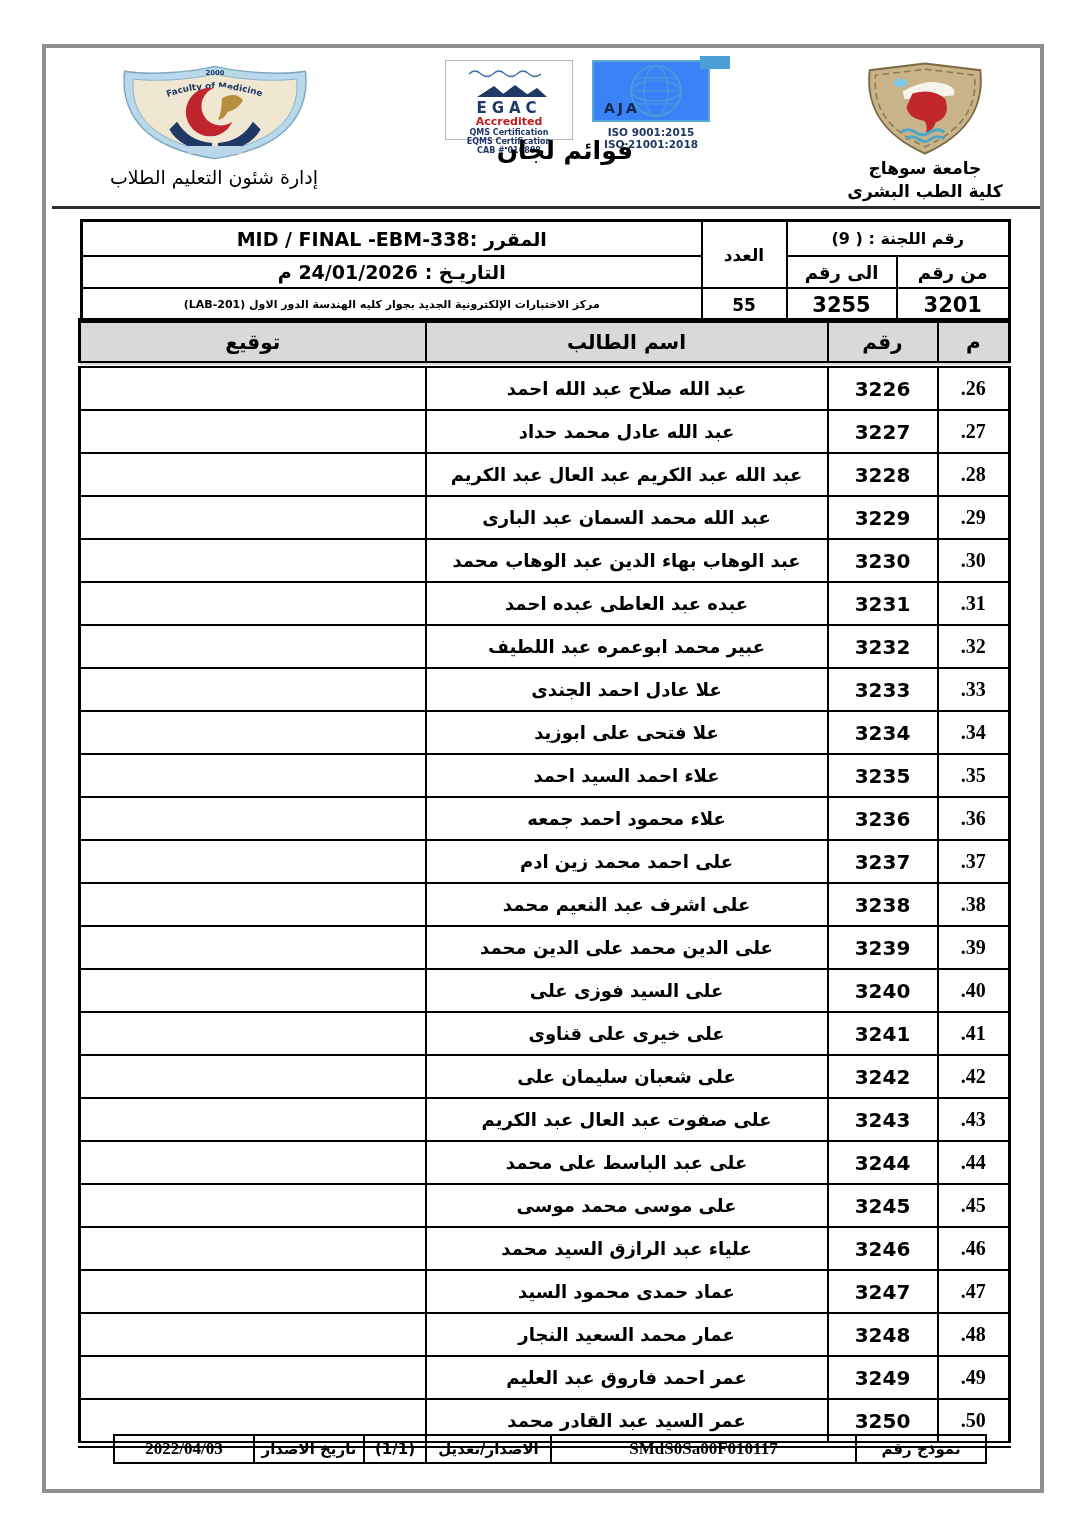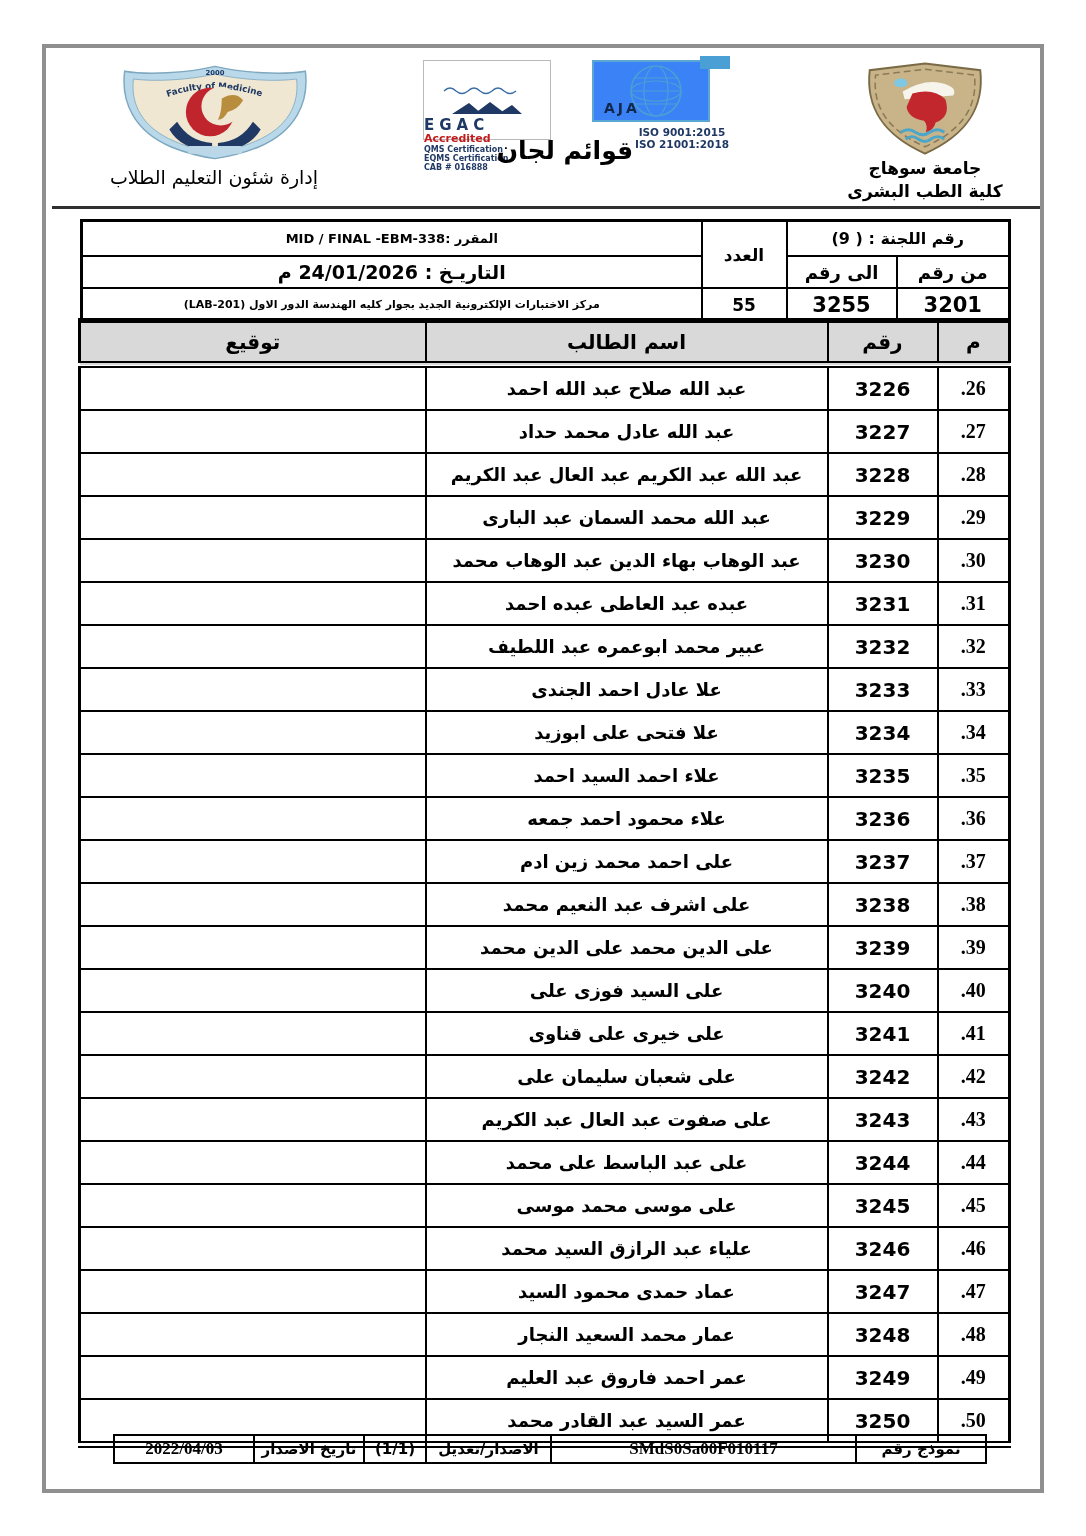--- a/index.html
+++ b/index.html
@@ -9,40 +9,40 @@
   
   .frame{left:42px;top:44px;width:1002px;height:1449px;border:4px solid #8f8f8f;
          box-sizing:border-box;background:#fff;}
   
   .dept-label{left:78px;top:166px;width:272px;text-align:center;font-weight:normal;font-size:19px;direction:rtl;}
   .uni-label{left:845px;top:157px;width:160px;text-align:center;font-weight:bold;font-size:17px;direction:rtl;line-height:23px;}
   .title1{left:330px;top:136px;width:470px;text-align:center;font-weight:bold;font-size:25px;direction:rtl;}
   .title2{left:300px;top:169px;width:530px;text-align:center;font-weight:bold;font-size:24px;direction:rtl;}
   .hr-line{left:52px;top:206px;width:988px;height:0;border-top:3px solid #2f2f2f;}
   
-  .egac-box{left:423px;top:60px;width:128px;height:80px;border:1px solid #b9b9b9;background:#fff;
-            box-sizing:border-box;padding-top:19px;}
+  .egac-box{left:445px;top:60px;width:128px;height:80px;border:1px solid #b9b9b9;background:#fff;
+            text-align:center;box-sizing:border-box;padding-top:2px;}
   .egac-name{font-weight:bold;font-size:15px;letter-spacing:5px;color:#1f3864;line-height:15px;}
   .egac-accredited{font-weight:bold;font-size:11px;color:#c21c1c;line-height:12px;}
   .egac-small{font-weight:bold;font-size:8px;color:#1f3864;line-height:9px;}
   .aja-box{left:592px;top:60px;width:118px;height:62px;border:2px solid #5aa7d6;background:#3b82f6;box-sizing:border-box;}
   .aja-name{position:absolute;left:10px;bottom:4px;font-weight:bold;font-size:14px;letter-spacing:3px;color:#12284b;}
-  .aja-iso{left:623px;top:126px;width:118px;text-align:center;font-weight:bold;font-size:10.5px;
+  .aja-iso{left:592px;top:126px;width:118px;text-align:center;font-weight:bold;font-size:10.5px;
            color:#1f3864;line-height:12px;}
   .aja-tab{left:700px;top:56px;width:30px;height:13px;background:#4a9fd4;}
   
   .info-table{left:80px;top:219px;width:928px;border-collapse:collapse;table-layout:fixed;
               direction:rtl;border:3px solid #000;}
   .info-table td{border:2px solid #000;text-align:center;vertical-align:middle;font-weight:bold;
                  padding:0 4px;overflow:hidden;}
   .i-committee{font-size:16px;height:33px;}
   .i-colhead{font-size:18px;height:30px;margin-left:24px;}
   .i-bignum{font-size:21px;height:31px;}
   .i-count{font-size:17px;}
-  .i-course{font-size:13px;}
+  .i-course{font-size:19px;}
   .i-date{font-size:19px;}
   .i-loc{font-size:11px;}
   
   .main-table{left:78px;top:318px;width:930px;border-collapse:collapse;table-layout:fixed;
               direction:rtl;border:3px solid #000;border-top:5px solid #000;border-bottom:7px double #000;}
   .main-table th{background:#d9d9d9;border:2px solid #000;border-bottom:7px double #000;
                  font-weight:bold;font-size:20px;height:38px;padding:0;}
   .main-table td{border:2px solid #000;height:41px;padding:0 4px;text-align:center;
                  vertical-align:middle;font-weight:bold;overflow:hidden;}
   .c-serial{direction:ltr;font-family:"Liberation Serif","DejaVu Serif",serif;font-size:20px;}

